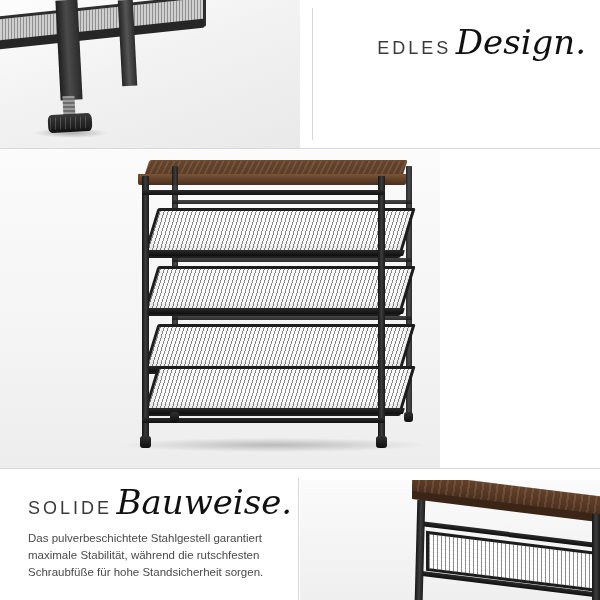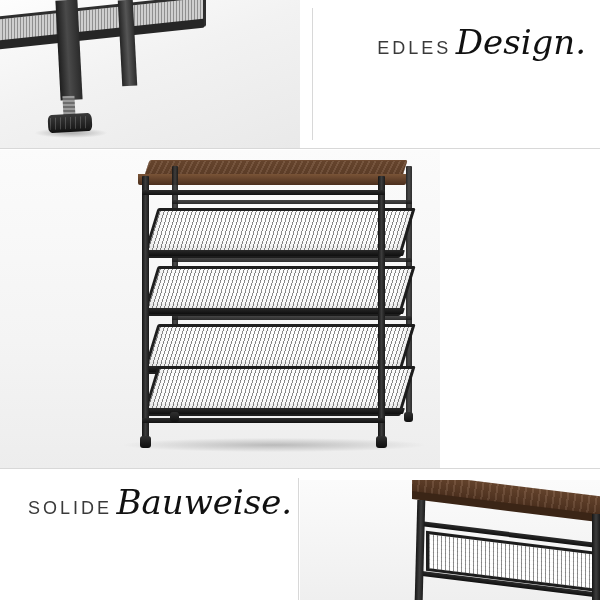--- a/index.html
+++ b/index.html
@@ -296,20 +296,21 @@
     <div class="rack-shadow" style="left:124px; top:288px;"></div>
   </div>
 
   <div class="divider-h" style="left:0px; top:468px; width:600px;"></div>
   <div class="divider-v" style="left:298px; top:478px; height:122px;"></div>
 
   <div class="headline t-left" style="left:28px; top:482px;">
     <span class="thin">SOLIDE</span>
     <span class="script">Bauweise.</span>
   </div>
+  <div class="body-text t-left" style="left:28px; top:530px; width:250px;">Das pulverbeschichtete Stahlgestell garantiert maximale Stabilität, während die rutschfesten Schraubfüße für hohe Standsicherheit sorgen.</div>
 
   <div class="panel" id="photo-bottomright">
     <div class="br-top"></div>
     <div class="br-top-grain"></div>
     <div class="br-top-edge"></div>
     <div class="br-rail"></div>
     <div class="br-basket"></div>
     <div class="br-rail2"></div>
     <div class="br-post-l"></div>
     <div class="br-post-r"></div>

